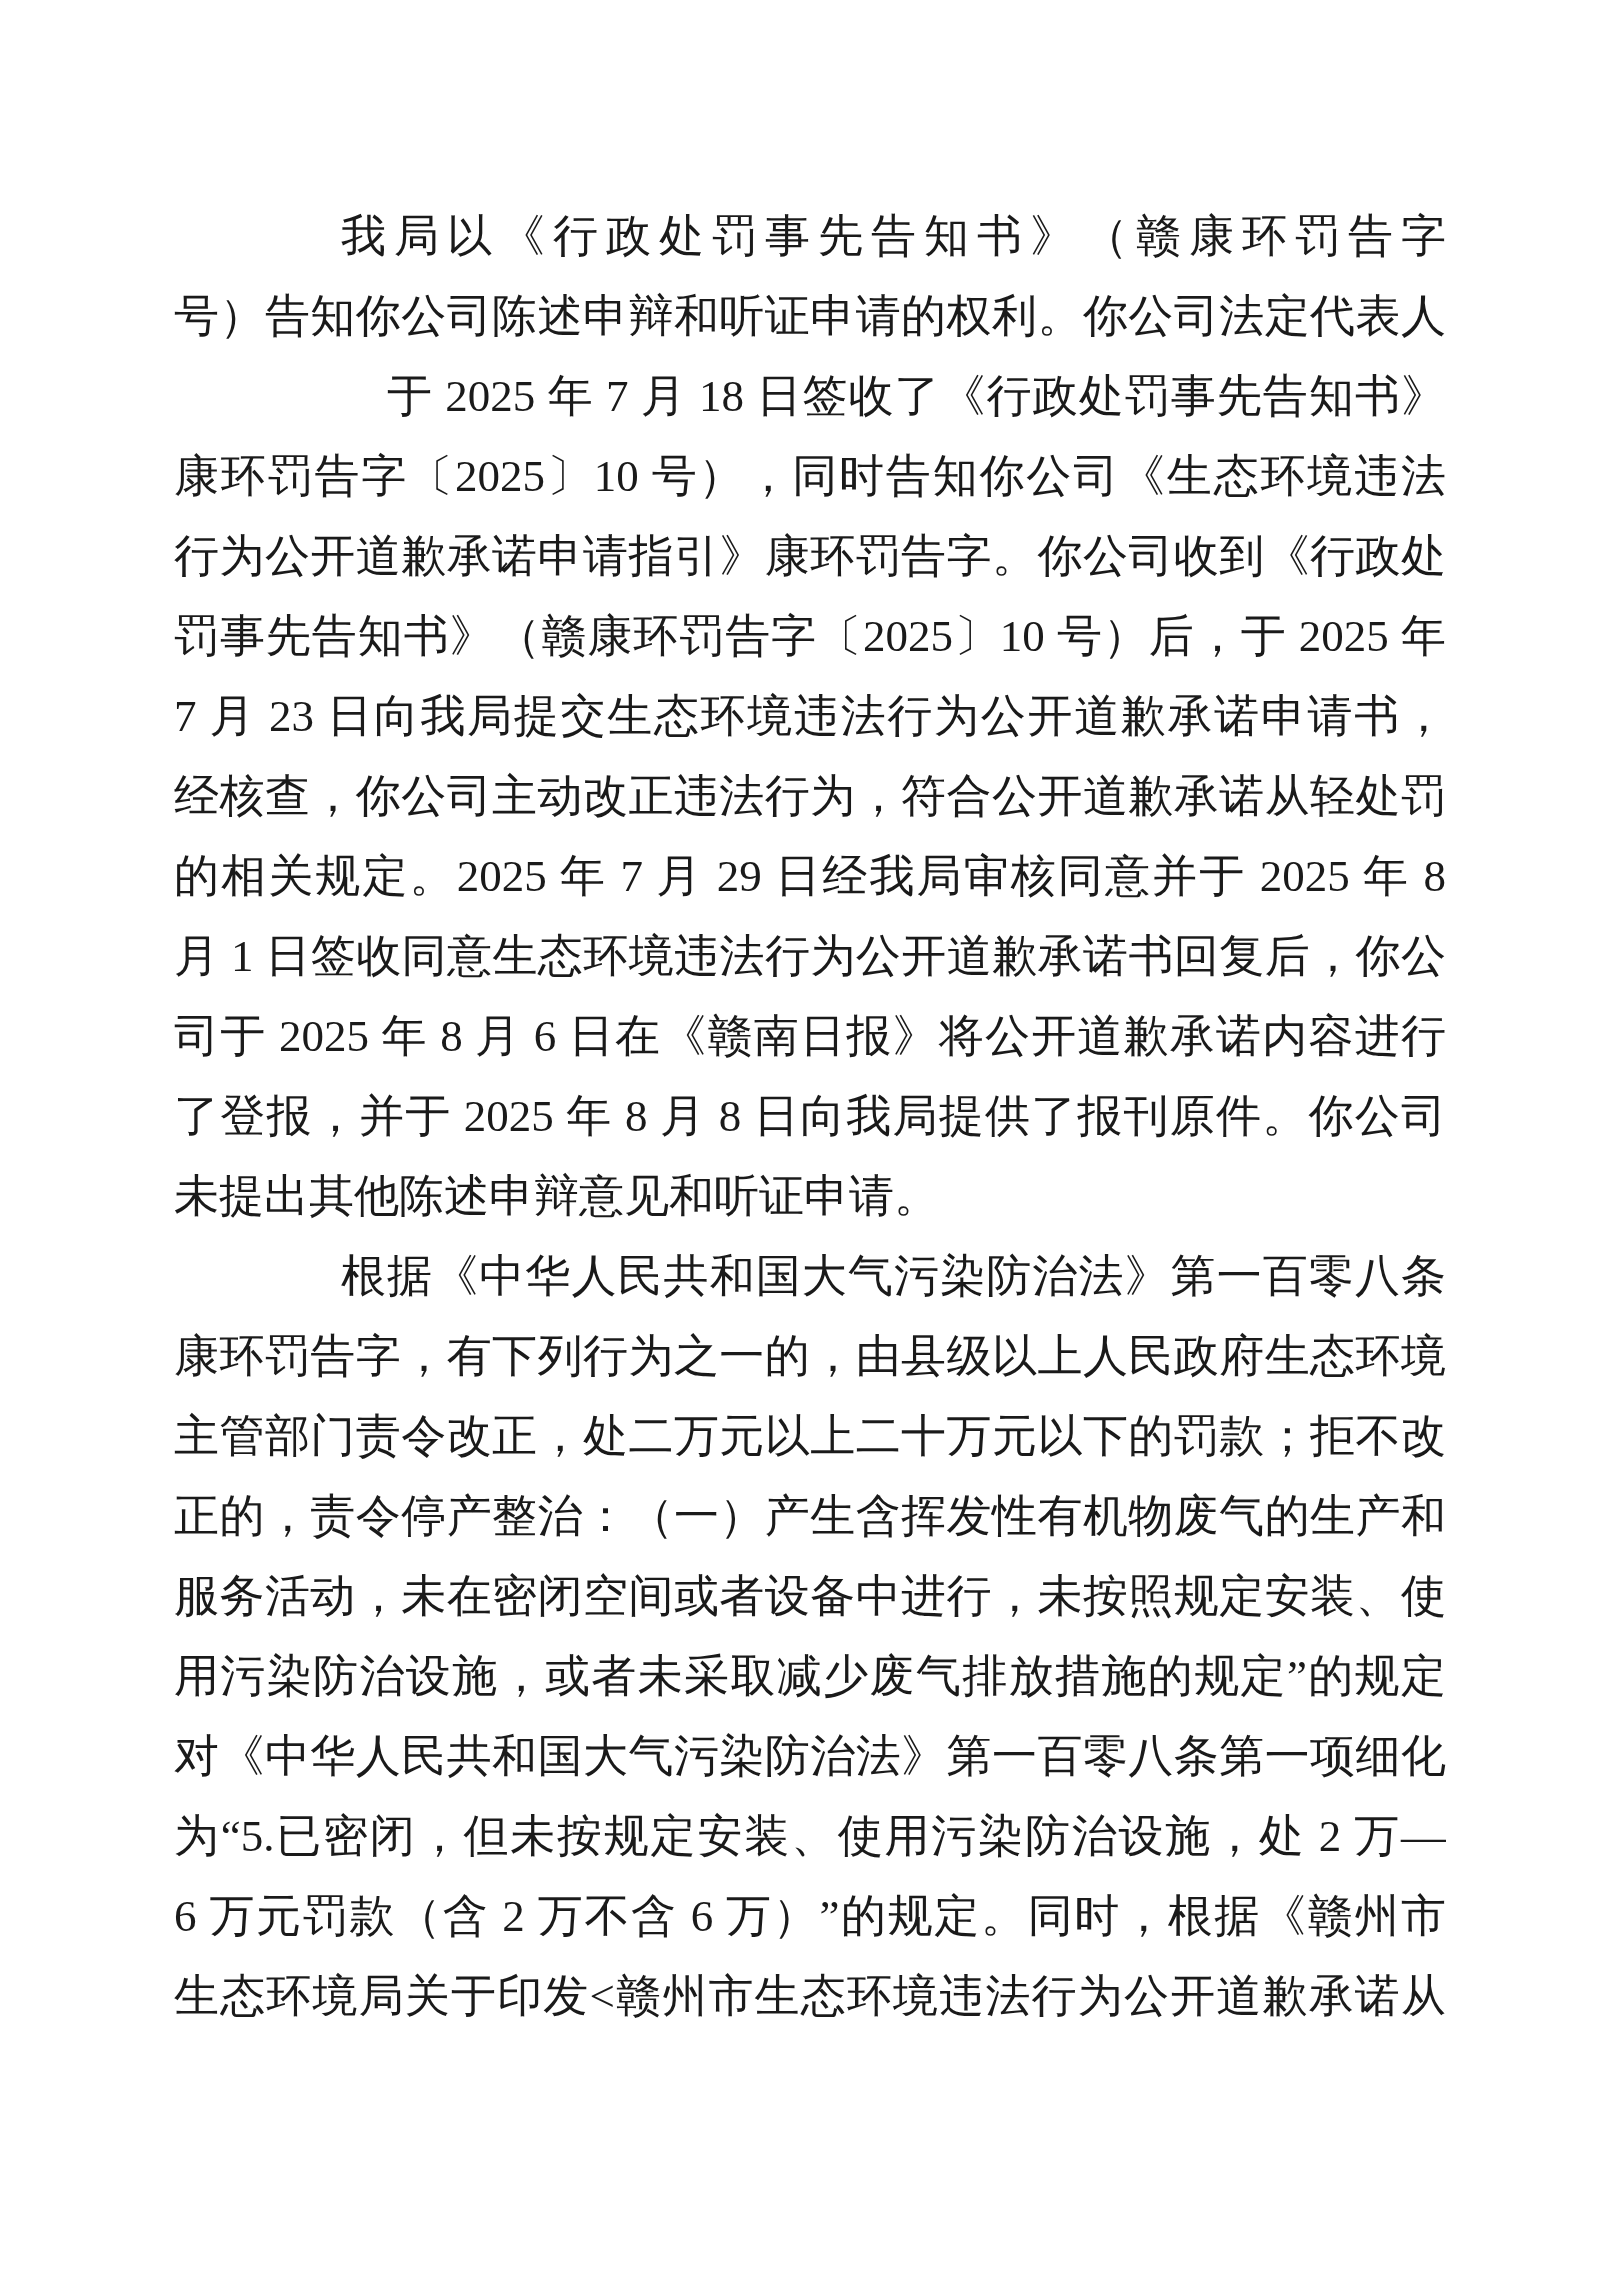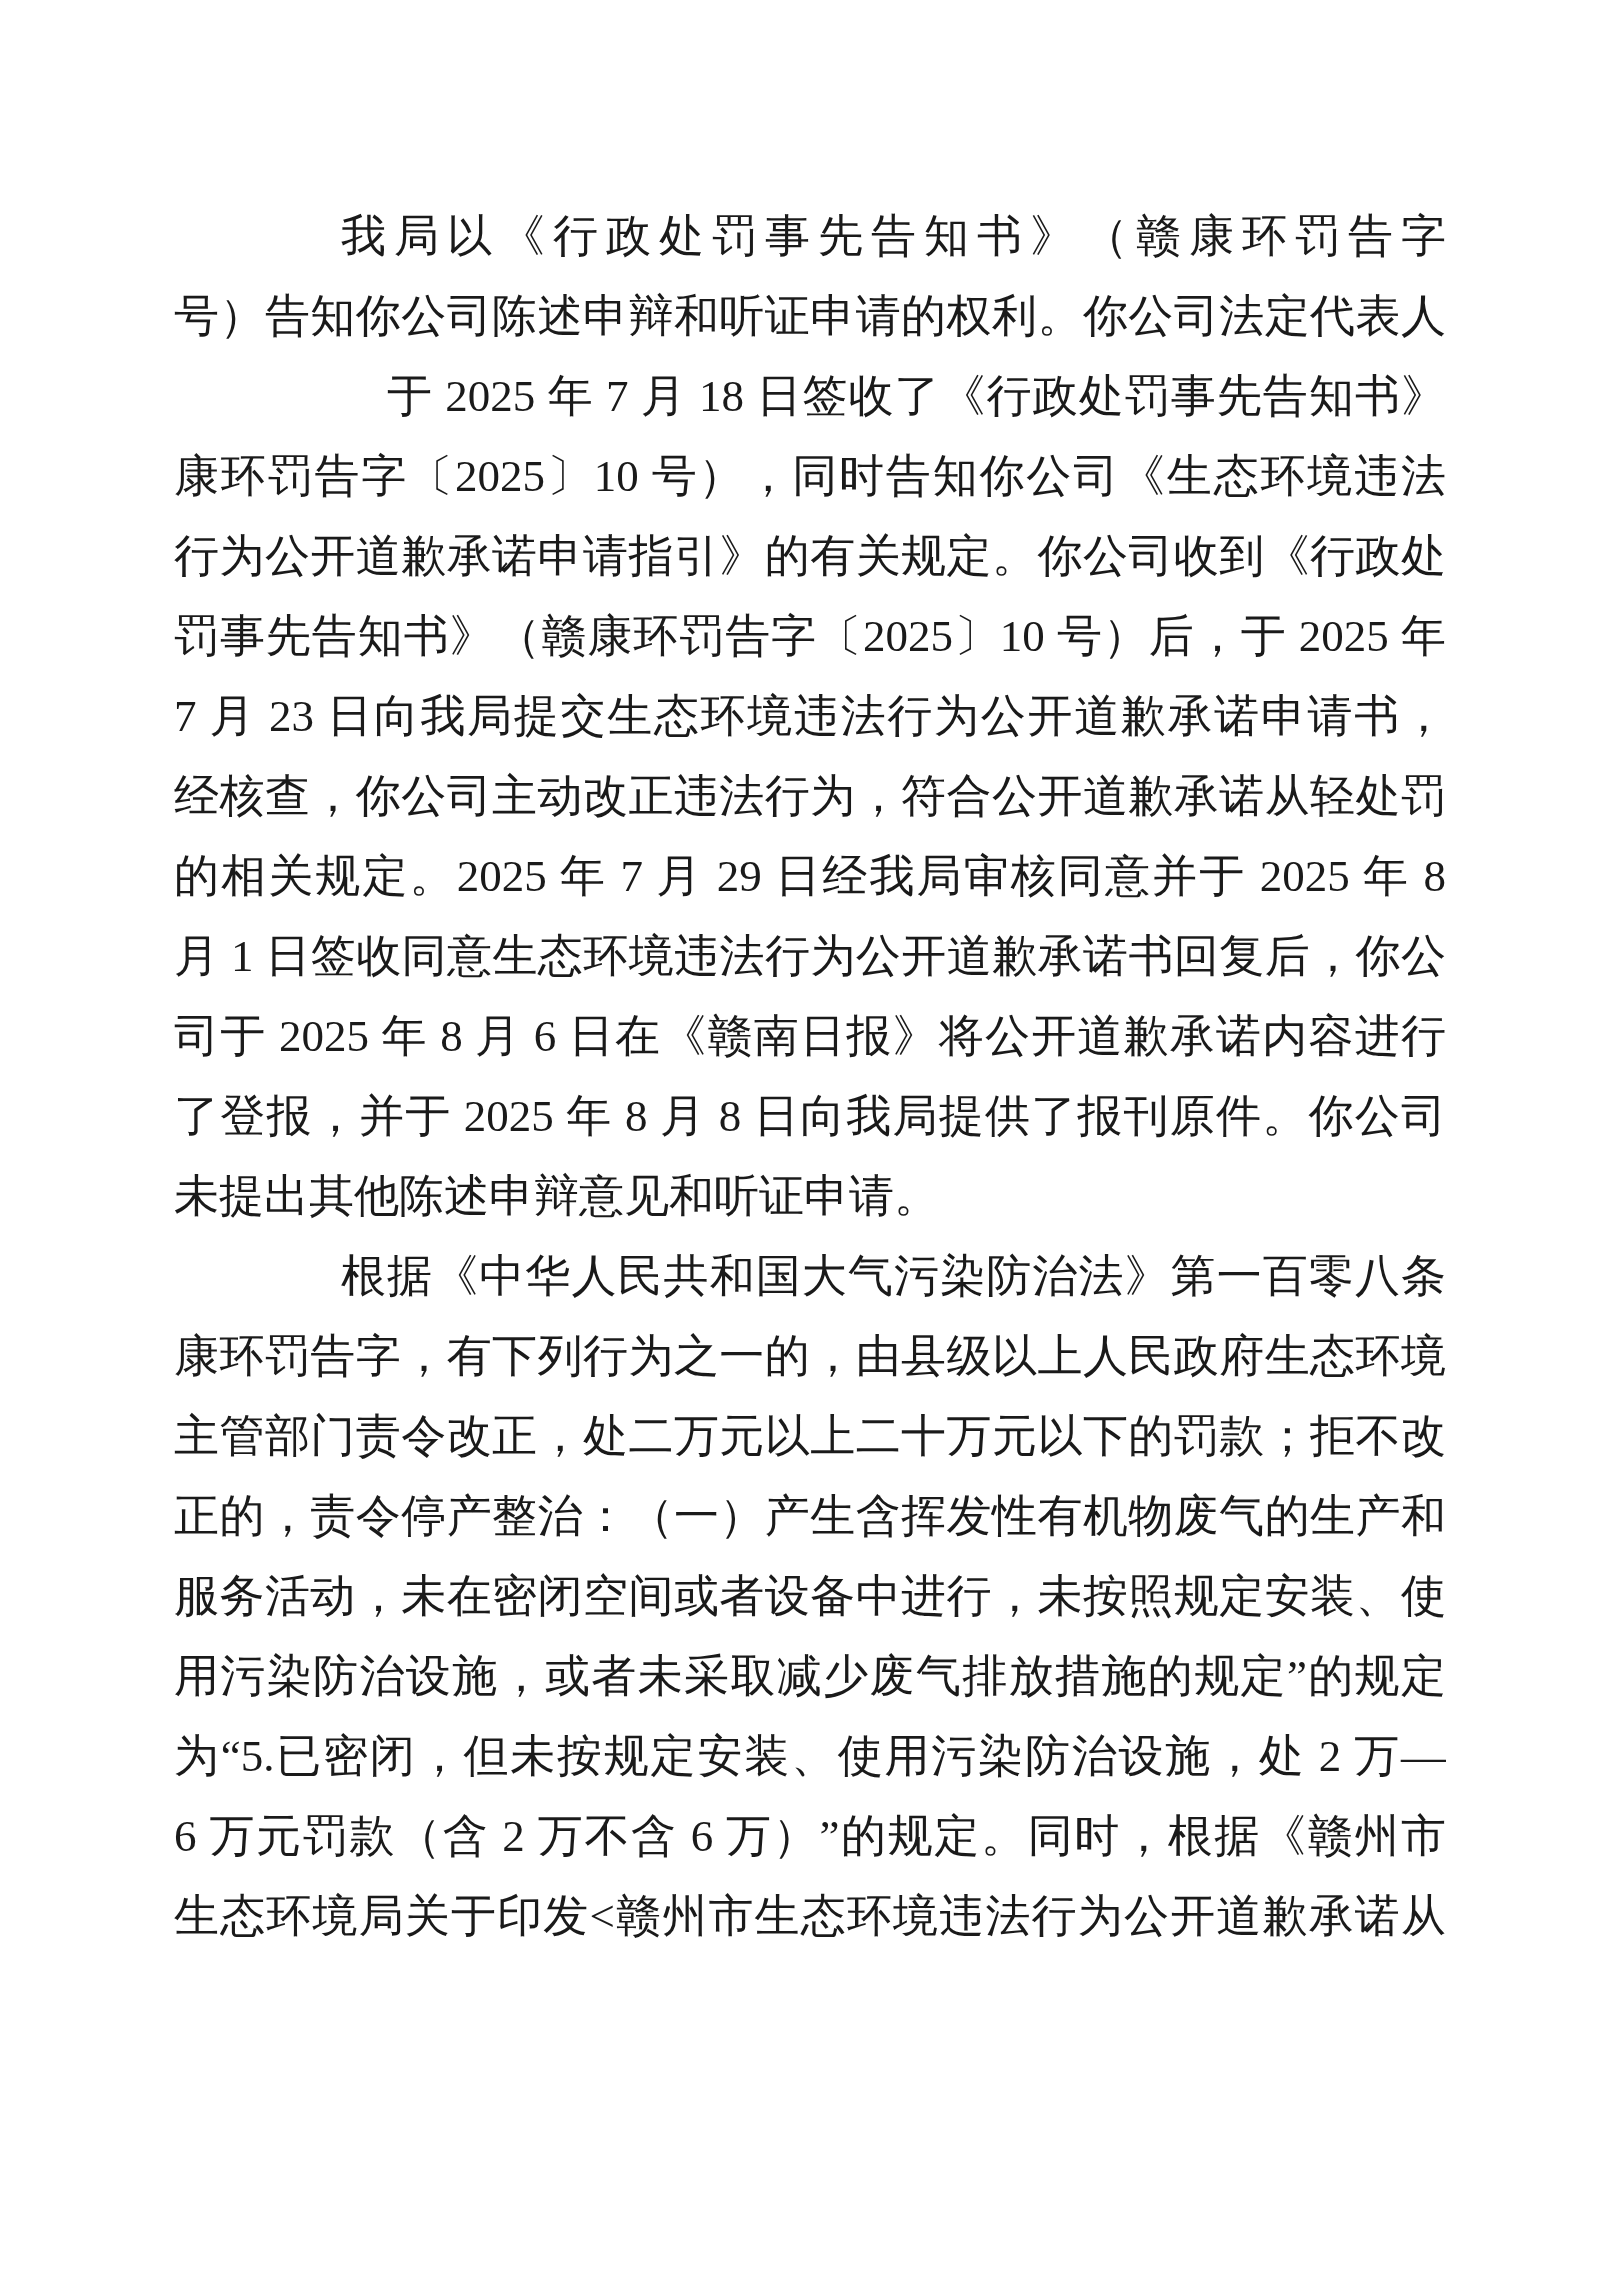--- a/index.html
+++ b/index.html
@@ -48,33 +48,34 @@
 </style>
 </head>
 <body>
 
 <div class="page">
   <div class="text-block" style="color: rgb(26, 26, 26);">
       <div class="line just" style="padding-left: 167px;">我局以《行政处罚事先告知书》（赣康环罚告字〔2025〕10</div>
       <div class="line just">号）告知你公司陈述申辩和听证申请的权利。你公司法定代表人</div>
       <div class="line just"><span class="gap" style="width: 212px;"></span>于 2025 年 7 月 18 日签收了《行政处罚事先告知书》（赣</div>
       <div class="line just">康环罚告字〔2025〕10 号），同时告知你公司《生态环境违法</div>
-      <div class="line just">行为公开道歉承诺申请指引》的有关规定。你公司收到《行政处</div>
+      <div class="line just">行为公开道歉承诺申请指引》康环罚告字。你公司收到《行政处</div>
       <div class="line just">罚事先告知书》（赣康环罚告字〔2025〕10 号）后，于 2025 年</div>
       <div class="line just">7 月 23 日向我局提交生态环境违法行为公开道歉承诺申请书，</div>
       <div class="line just">经核查，你公司主动改正违法行为，符合公开道歉承诺从轻处罚</div>
       <div class="line just">的相关规定。2025 年 7 月 29 日经我局审核同意并于 2025 年 8</div>
       <div class="line just">月 1 日签收同意生态环境违法行为公开道歉承诺书回复后，你公</div>
       <div class="line just">司于 2025 年 8 月 6 日在《赣南日报》将公开道歉承诺内容进行</div>
       <div class="line just">了登报，并于 2025 年 8 月 8 日向我局提供了报刊原件。你公司</div>
       <div class="line">未提出其他陈述申辩意见和听证申请。</div>
       <div class="line just" style="padding-left: 167px;">根据《中华人民共和国大气污染防治法》第一百零八条“违</div>
       <div class="line just">康环罚告字，有下列行为之一的，由县级以上人民政府生态环境</div>
       <div class="line just">主管部门责令改正，处二万元以上二十万元以下的罚款；拒不改</div>
       <div class="line just">正的，责令停产整治：（一）产生含挥发性有机物废气的生产和</div>
       <div class="line just">服务活动，未在密闭空间或者设备中进行，未按照规定安装、使</div>
       <div class="line just">用污染防治设施，或者未采取减少废气排放措施的规定”的规定</div>
+      <div class="line just">对《中华人民共和国大气污染防治法》第一百零八条第一项细化</div>
       <div class="line just">为“5.已密闭，但未按规定安装、使用污染防治设施，处 2 万—</div>
       <div class="line just">6 万元罚款（含 2 万不含 6 万）”的规定。同时，根据《赣州市</div>
       <div class="line just">生态环境局关于印发&lt;赣州市生态环境违法行为公开道歉承诺从</div>
     </div>
 </div>
 
 
 </body></html>

